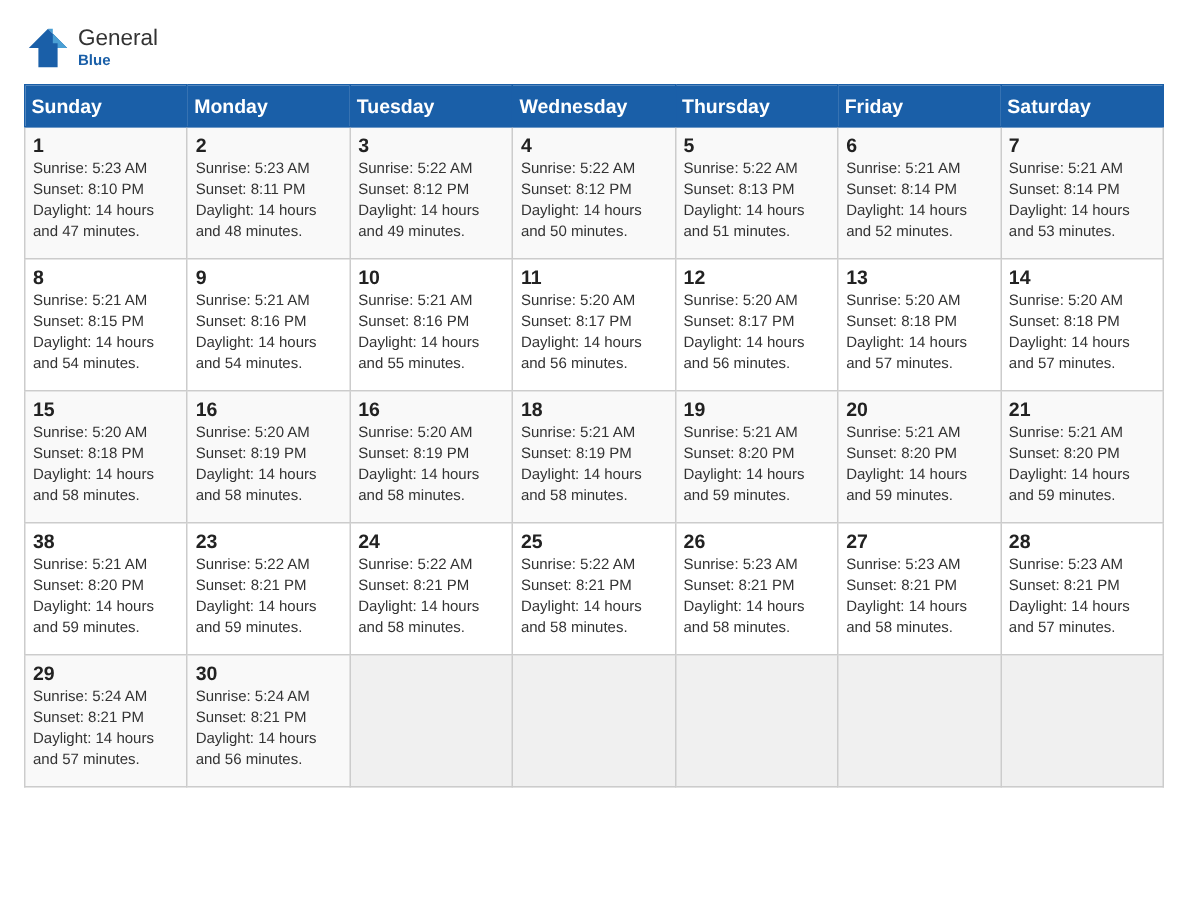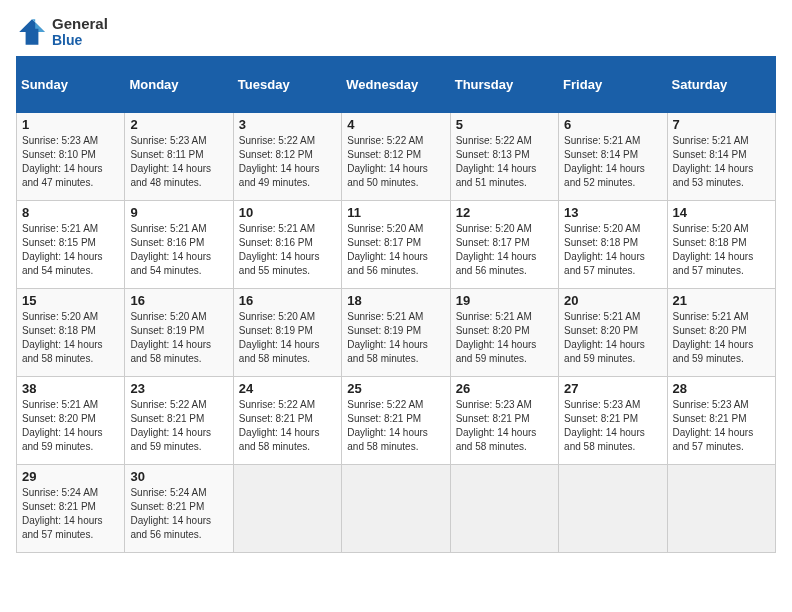--- a/index.html
+++ b/index.html
@@ -21,25 +21,25 @@
       align-items: center;
       gap: 4px;
     }
     .logo-text {
       display: flex;
       flex-direction: column;
       line-height: 1.1;
     }
     .logo-general {
       font-size: 15px;
-      font-weight: bold;
+      font-weight: normal;
       color: #333;
     }
     .logo-blue {
-      font-size: 14px;
+      font-size: 10px;
       font-weight: bold;
       color: #1a5fa8;
     }
     .logo-icon {
       width: 32px;
       height: 32px;
     }
     .title-area {
       text-align: right;
     }
@@ -53,21 +53,21 @@
       color: #555;
     }
     .calendar {
       width: 100%;
       border-collapse: collapse;
       font-size: 11px;
     }
     .calendar th {
       background: #1a5fa8;
       color: #fff;
-      padding: 20px 4px;
+      padding: 6px 4px;
       text-align: left;
       font-size: 13px;
       font-weight: bold;
       border: 1px solid #1a5fa8;
     }
     .calendar td {
       border: 1px solid #ccc;
       vertical-align: top;
       padding: 4px 5px;
       height: 88px;

